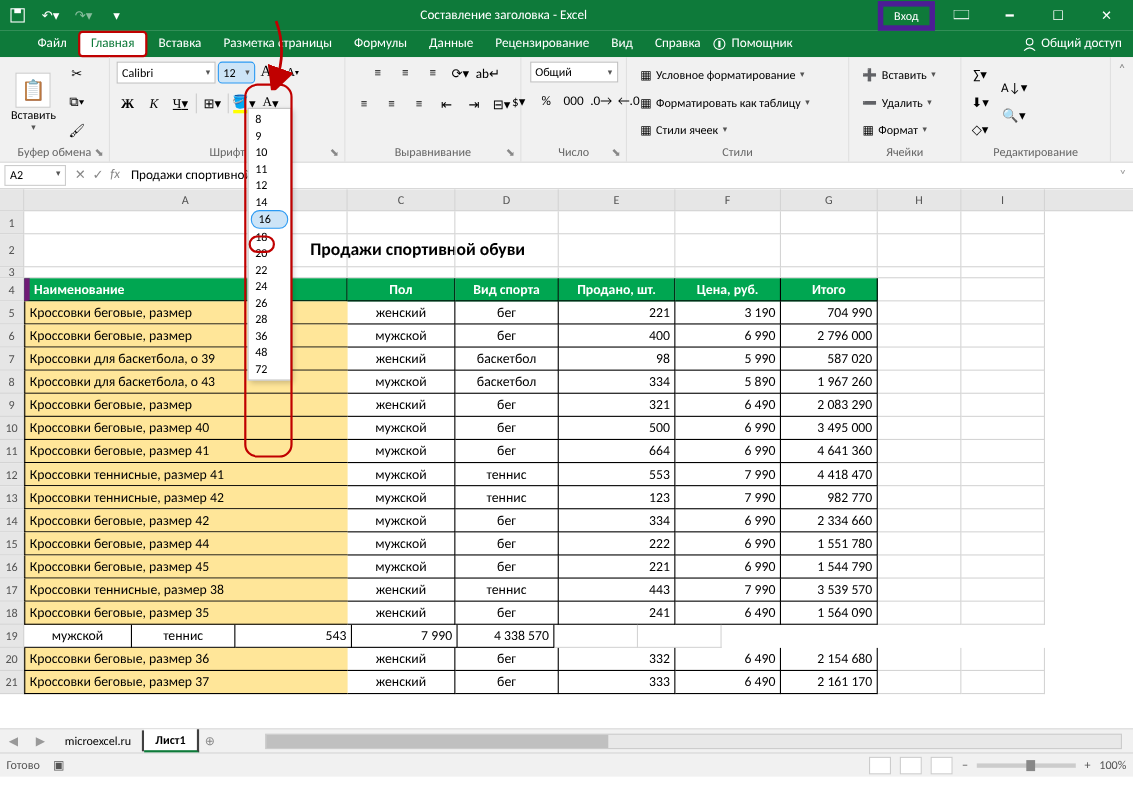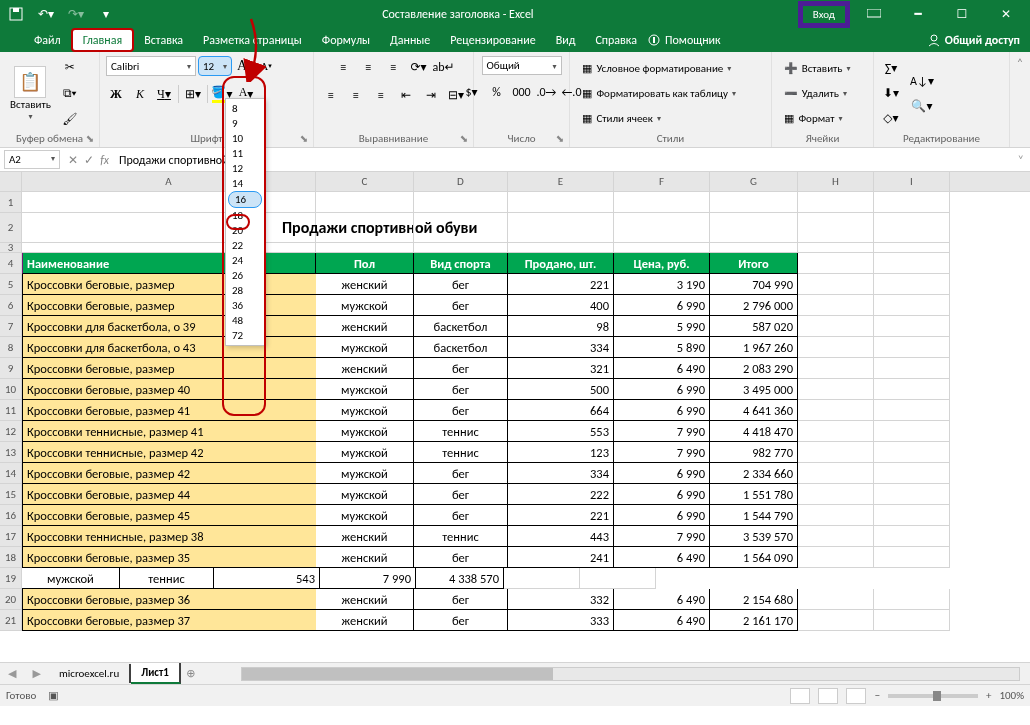--- a/index.html
+++ b/index.html
@@ -12,21 +12,21 @@
 .tb-title { flex: 1; text-align: center; font-size: 12px; }
 .tb-right { display: flex; align-items: center; gap: 4px; }
 .tb-login { border: 5px solid #4c1d95; padding: 2px 10px; font-size: 11px; }
 .tb-sys { width: 40px; height: 28px; display: flex; align-items: center; justify-content: center; }
 
 
 .tabs { height: 24px; background: #0e7a3a; display: flex; align-items: center; padding-left: 24px; color: #fff; font-size: 12px; }
 .tab { padding: 3px 10px; cursor: pointer; }
 .tab.active { background: #fff; color: #0e7a3a; border-radius: 2px 2px 0 0; }
 .tab.highlight { border: 2px solid #c00000; border-radius: 4px; }
-.tabs-right { margin-left: auto; display: flex; align-items: flex-end; gap: 6px; padding-right: 10px; font-weight: bold; }
+.tabs-right { margin-left: auto; display: flex; align-items: flex-end; gap: 6px; padding-right: 10px; }
 .tabs-icon { display: flex; align-items: center; gap: 4px; }
 
 
 .ribbon { height: 96px; background: #f1f1f1; border-bottom: 1px solid #d4d4d4; display: flex; }
 .ribbon-group { border-right: 1px solid #e0e0e0; padding: 4px 6px 2px 6px; display: flex; flex-direction: column; position: relative; }
 .rg-content { flex: 1; display: flex; align-items: center; gap: 4px; }
 .rg-label { text-align: center; font-size: 11px; color: #666; padding-top: 2px; }
 .rg-launcher { position: absolute; right: 2px; bottom: 2px; width: 14px; height: 14px; font-size: 10px; color: #888; display:flex; align-items:center; justify-content:center;}
 .big-btn { display: flex; flex-direction: column; align-items: center; padding: 2px 4px; cursor: pointer; }
 .big-icon { width: 32px; height: 32px; background: #fff; border: 1px solid #ccc; display: flex; align-items: center; justify-content: center; font-size: 18px; }
@@ -66,21 +66,21 @@
 
 .grid-area { position:relative; height: 490px; overflow:hidden; background:#fff;}
 .colheads { display:flex; height:20px; border-bottom:1px solid #d4d4d4; background:#e6e6e6; position:sticky; top:0;}
 .corner { width:22px; border-right:1px solid #d4d4d4; background:#e6e6e6;}
 .ch { border-right:1px solid #d4d4d4; display:flex; align-items:center; justify-content:center; font-size:11px; color:#555;}
 .rowhead { width:22px; border-right:1px solid #d4d4d4; border-bottom:1px solid #d4d4d4; background:#e6e6e6; display:flex; align-items:center; justify-content:center; font-size:11px; color:#555;}
 .row { display:flex; height:21px; }
 .cell { border-right:1px solid #d4d4d4; border-bottom:1px solid #d4d4d4; padding:1px 4px; font-size:12.5px; overflow:hidden; white-space:nowrap; display:flex; align-items:center;}
 .wA{width:294px;} .wC{width:98px;} .wD{width:94px;} .wE{width:106px;} .wF{width:96px;} .wG{width:88px;} .wN{width:76px;}
 .hdr-green { background:#00a651; color:#fff; font-weight:bold; border-right:1px solid #000; border-bottom:1px solid #000;}
-.hdr-green.first{border-left:1px solid #701a75;}
+.hdr-green.first{border-left:5px solid #701a75;}
 .yellow { background:#ffe699; border:1px solid #000; border-top:none; border-right:none;}
 .yellow.first{border-left:1px solid #000;}
 .dcell { border:1px solid #000; border-top:none; border-left:none;}
 .title-cell { font-weight:bold; font-size:16px; }
 .jc{justify-content:center;} .jr{justify-content:flex-end;}
 
 
 .sheettabs { height:22px; border-top:1px solid #d4d4d4; background:#f1f1f1; display:flex; align-items:center; font-size:11px;}
 .st-nav{padding:0 8px; color:#999;}
 .st-tab{padding:3px 10px; border-right:2px solid #404040;}

